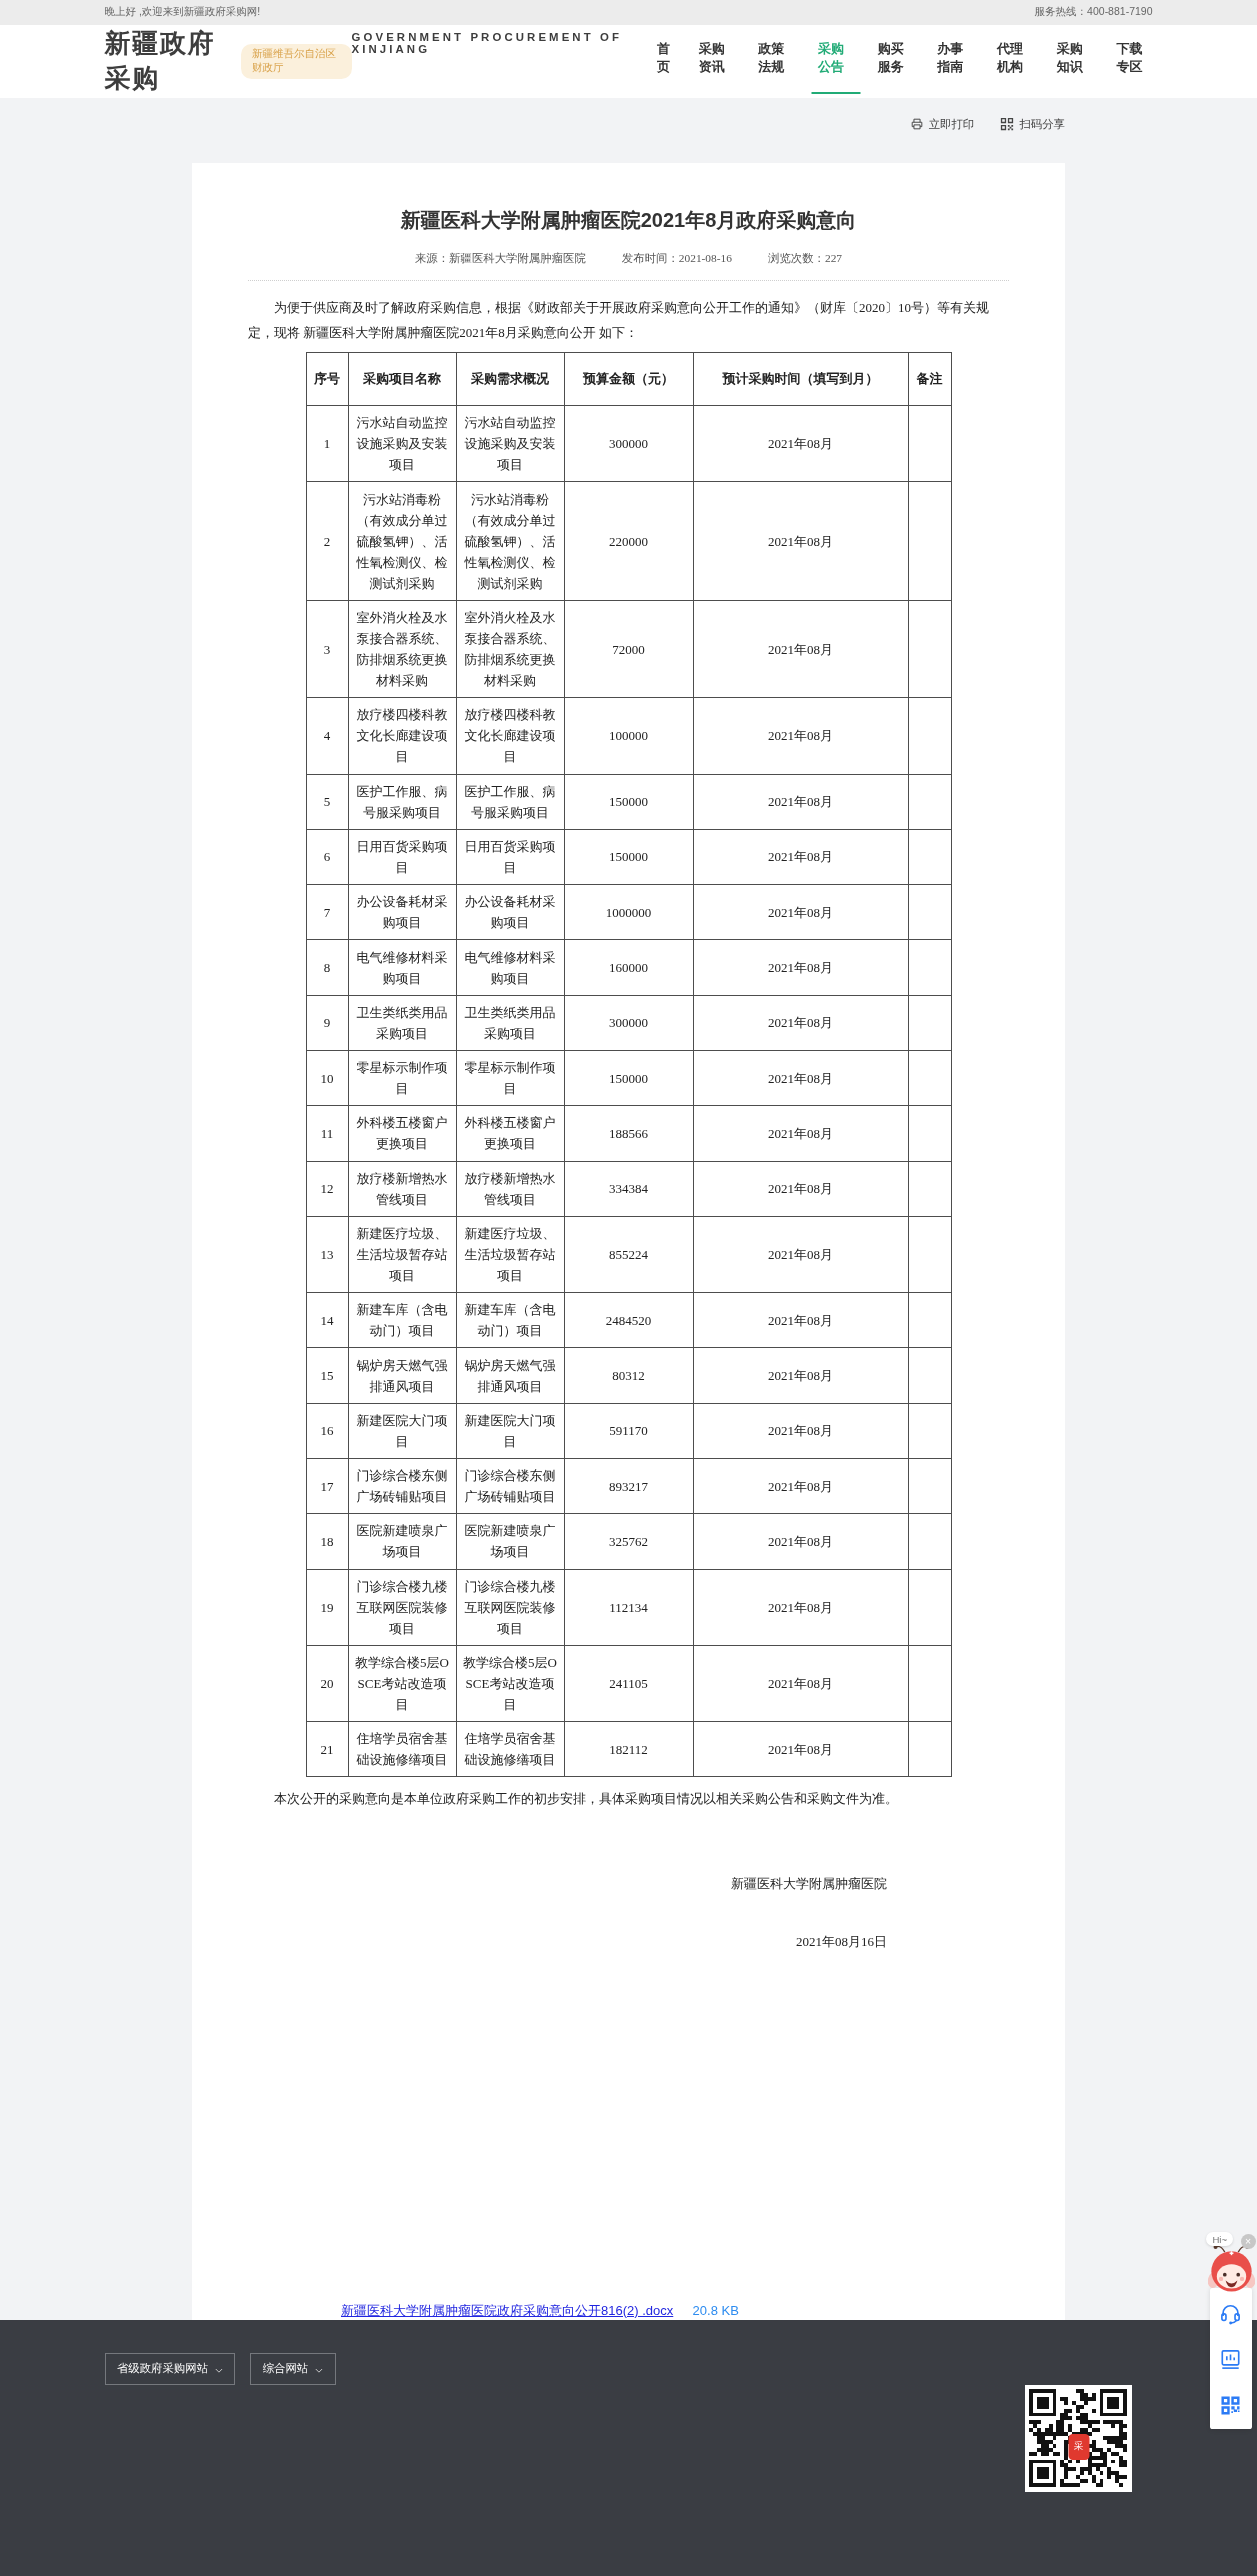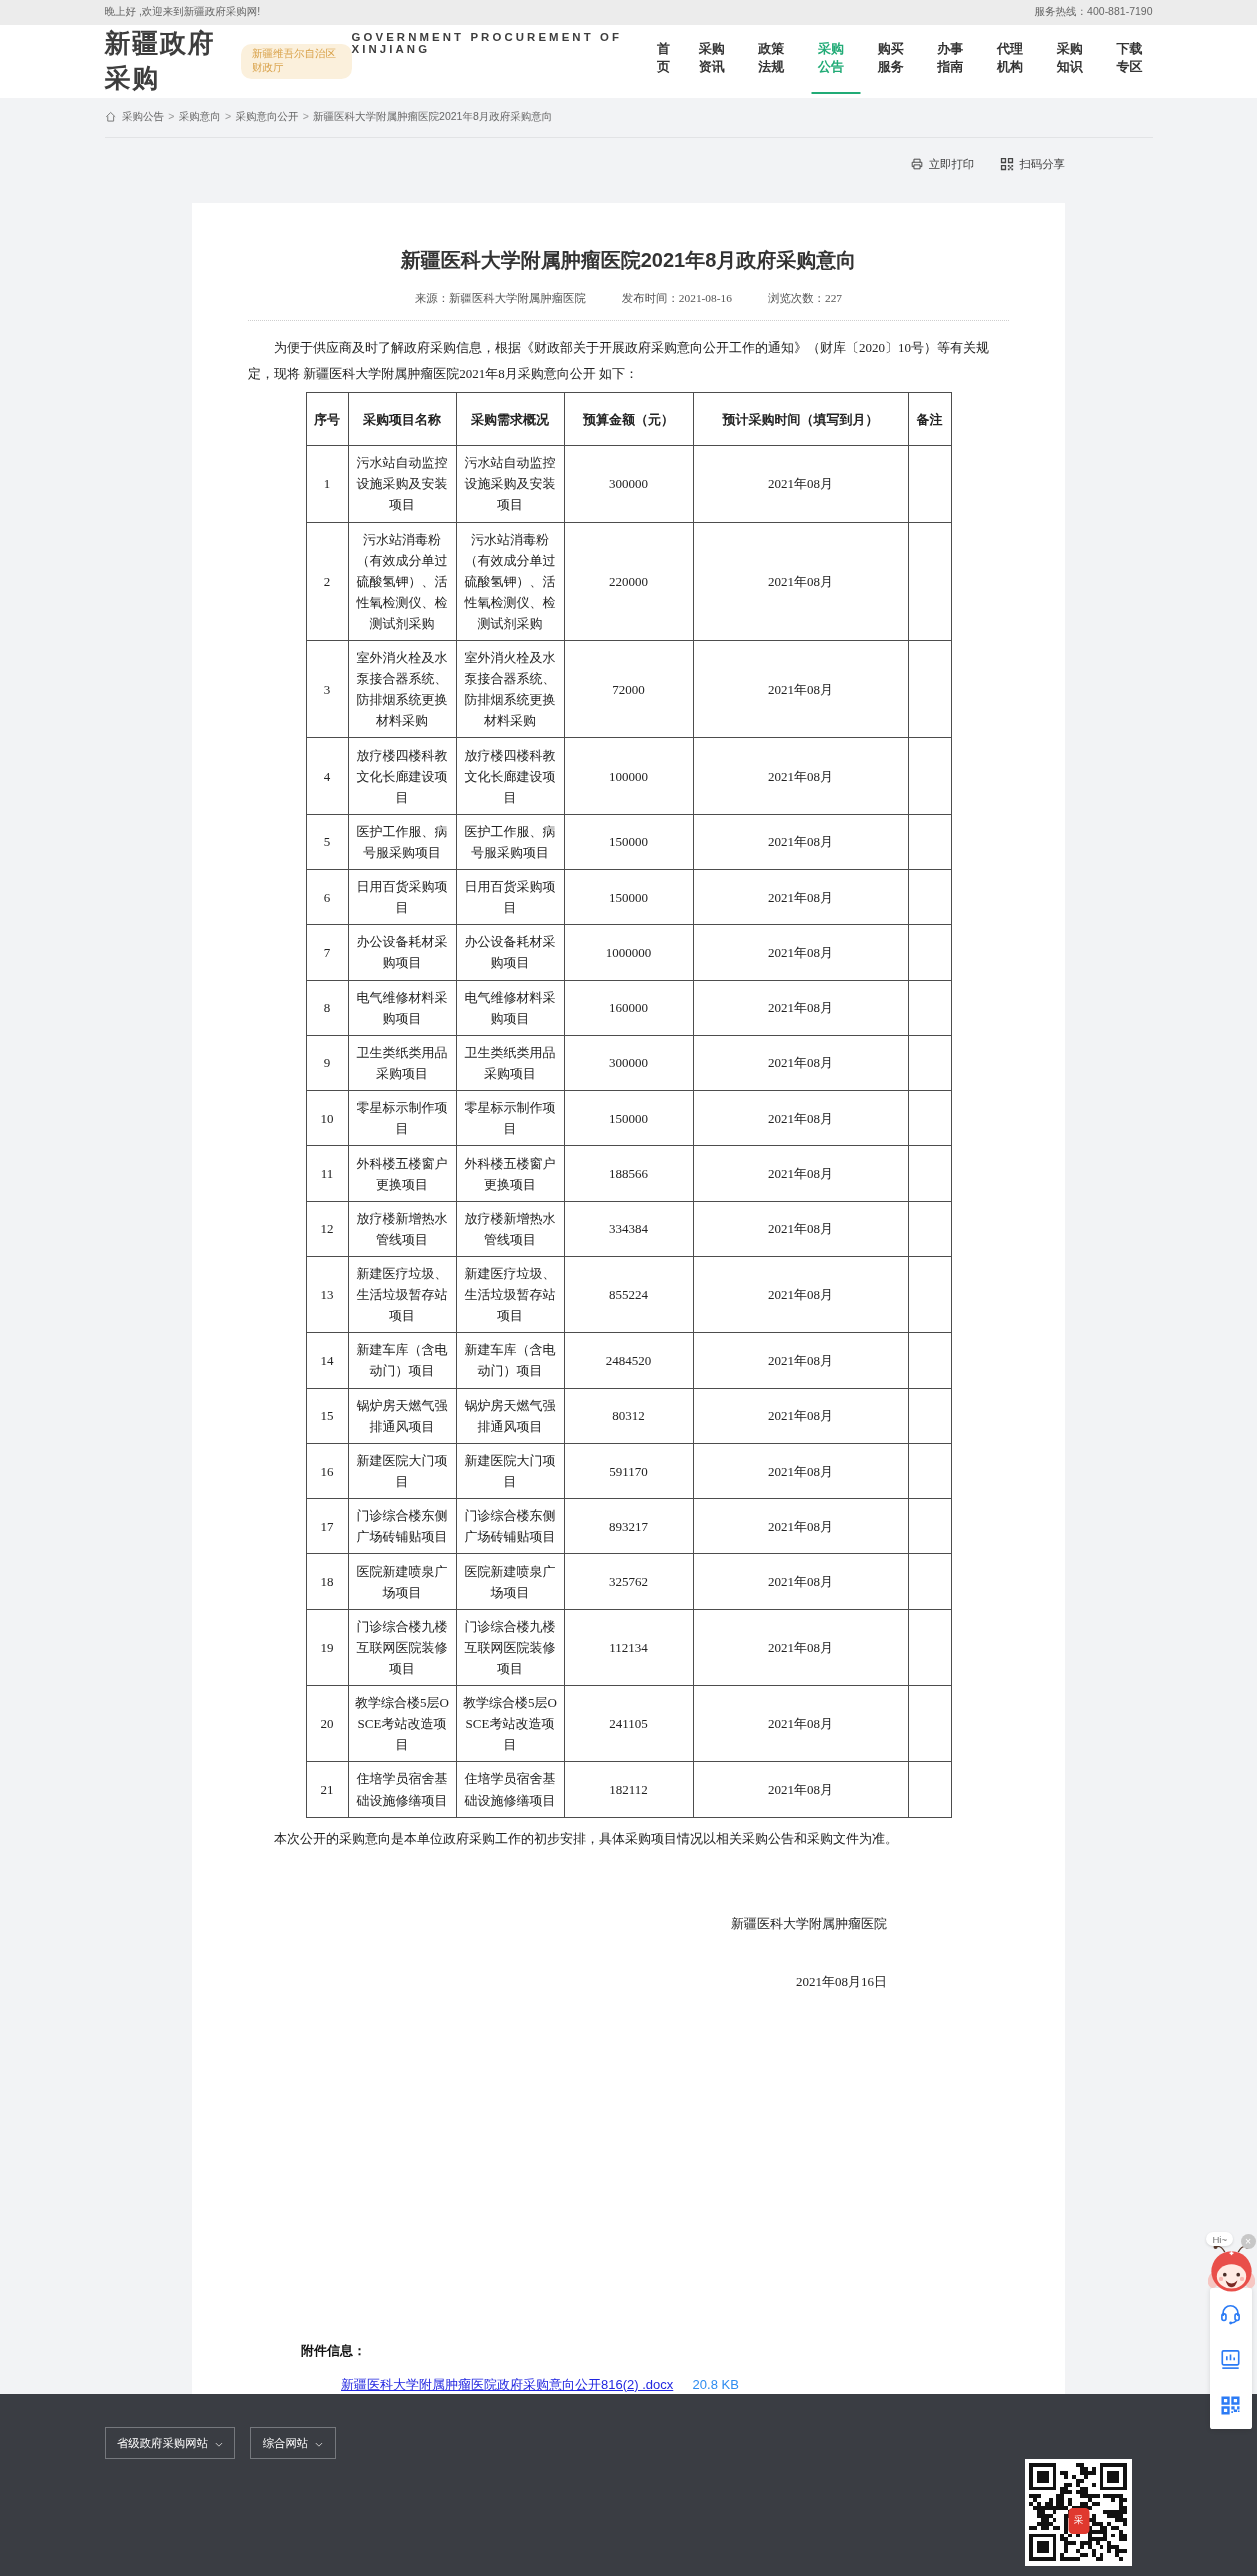--- a/index.html
+++ b/index.html
@@ -100,30 +100,20 @@
           <a class="nav-item active">采购公告</a>
           <a class="nav-item">购买服务</a>
           <a class="nav-item">办事指南</a>
           <a class="nav-item">代理机构</a>
           <a class="nav-item">采购知识</a>
           <a class="nav-item">下载专区</a>
         </nav>
     </div>
   </header>
 
-  <div class="breadcrumb-bar">
-    <div class="wrap">
-      <span class="home-ic">
-        <svg width="11.4" height="11.4" viewBox="0 0 14 14">
-            <path d="M1.5 7.2 7 1.8l5.5 5.4M3.4 6.4v6h7.2v-6" fill="none" stroke="#777" stroke-width="1.2"></path>
-          </svg>
-      </span>
-      <span id="bc-items"><span class="bc-item">采购公告</span><span class="bc-sep">&gt;</span><span class="bc-item">采购意向</span><span class="bc-sep">&gt;</span><span class="bc-item">采购意向公开</span><span class="bc-sep">&gt;</span><span class="bc-item">新疆医科大学附属肿瘤医院2021年8月政府采购意向</span></span>
-    </div>
-  </div>
 
   <div class="actions">
     <span class="action-btn">
       <span>
         <svg width="14" height="14" viewBox="0 0 16 16">
             <path d="M4.5 6V2.5h7V6M4.5 11H2.5V6h11v5h-2M4.5 9h7v4.5h-7z" fill="none" stroke="#444" stroke-width="1.1"></path>
           </svg>
       </span>
       <span>立即打印</span>
     </span>
@@ -342,21 +332,20 @@
 
       <p class="closing">本次公开的采购意向是本单位政府采购工作的初步安排，具体采购项目情况以相关采购公告和采购文件为准。</p>
 
       <div class="sig-block">
         <div>新疆医科大学附属肿瘤医院</div>
         <div class="sig-date">2021年08月16日</div>
       </div>
     </div>
 
     <div class="attach">
-      <div class="attach-label">附件信息：</div>
       <div class="attach-row">
         <a class="attach-link">新疆医科大学附属肿瘤医院政府采购意向公开816(2) .docx</a>
         <span class="attach-size">20.8 KB</span>
       </div>
     </div>
   </main>
 
   <footer class="site-footer">
     <div class="wrap">
       <div class="footer-btns">

